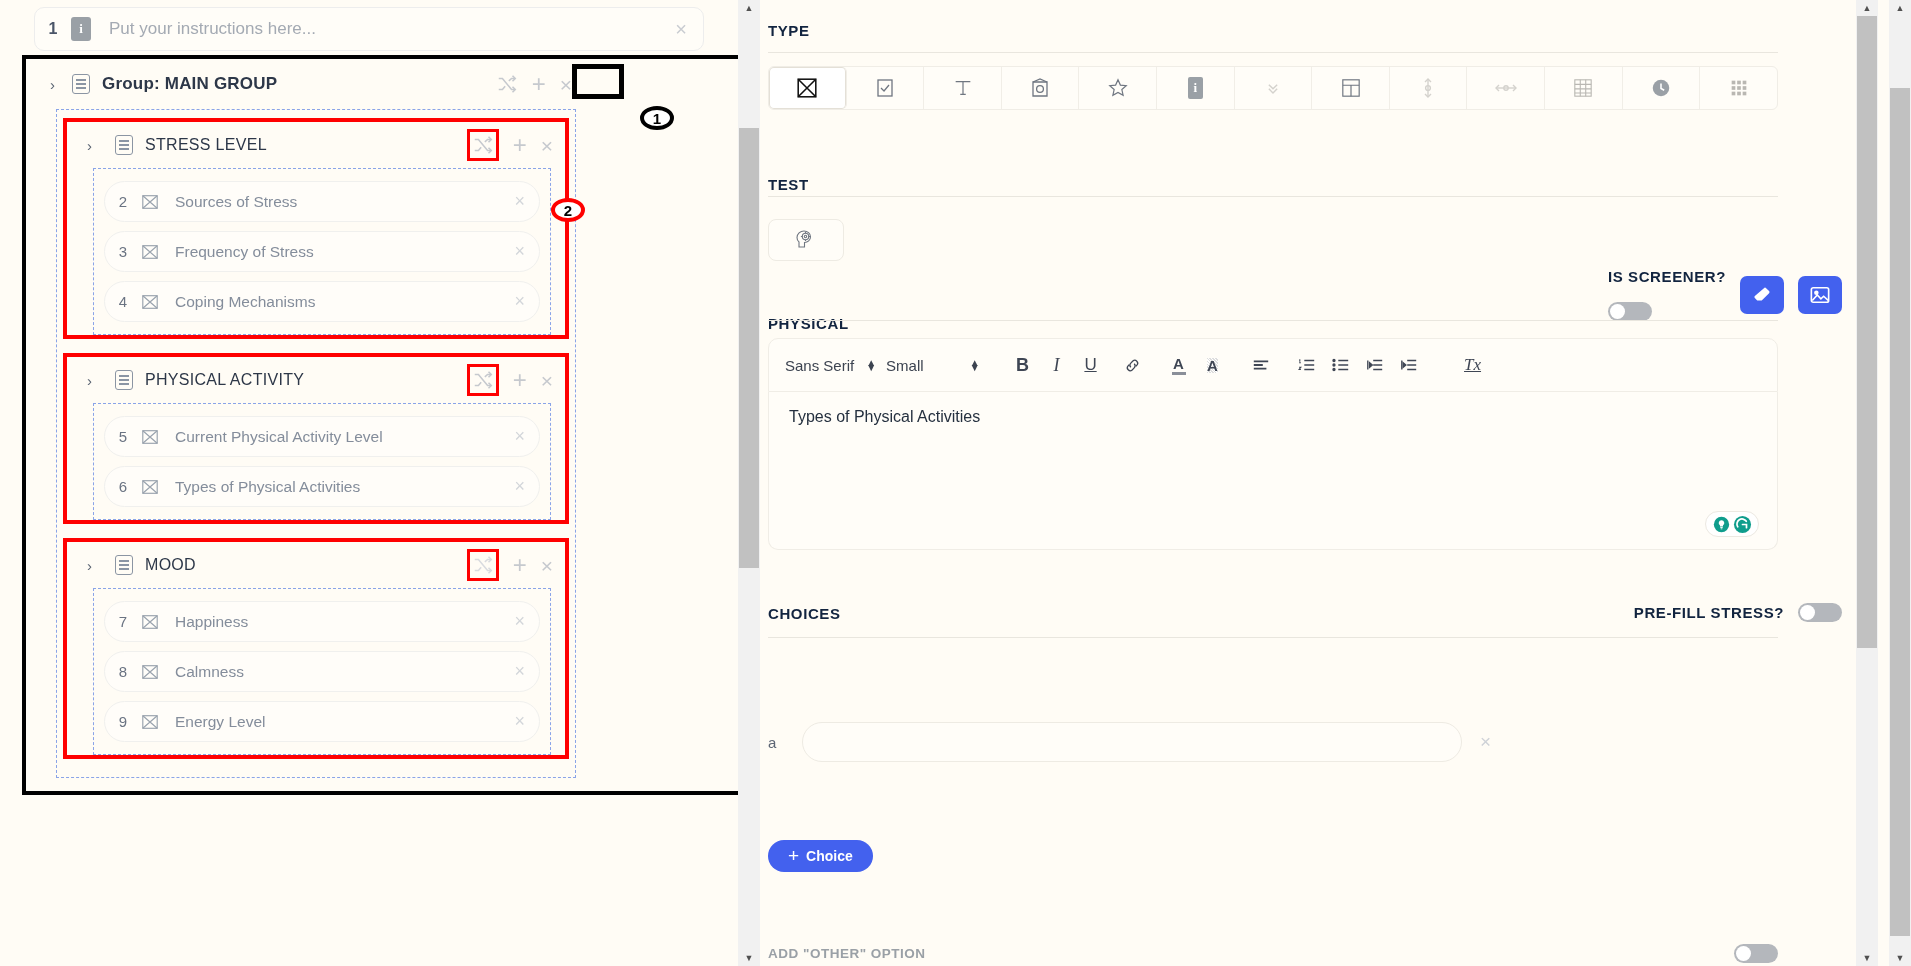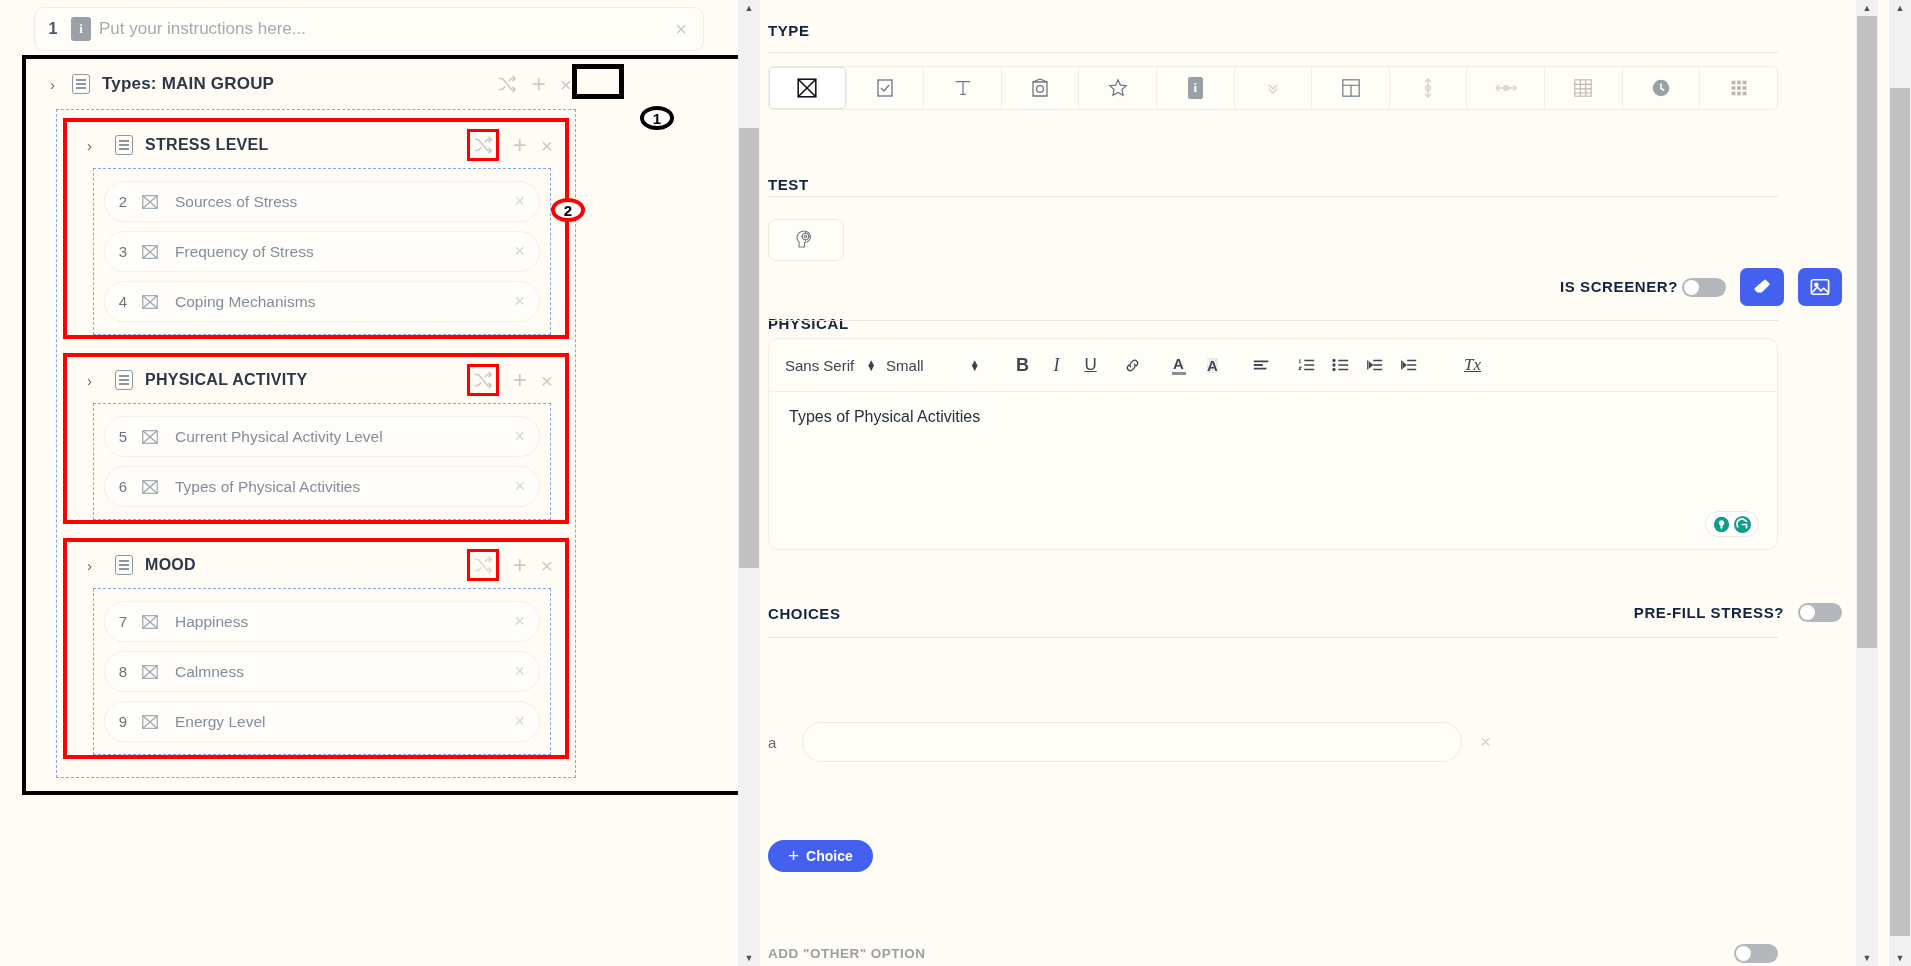--- a/index.html
+++ b/index.html
@@ -25,21 +25,21 @@
     background: #fffdf8;
     display: flex; align-items: center;
   }
   .instr-num { width: 36px; text-align: center; font-size: 16px; font-weight: bold; color: #4a5568; }
   .info-badge {
     width: 20px; height: 24px; background: #9aa0a6; border-radius: 3px;
     color: #fff; font-size: 13px; font-weight: bold;
     display:flex; align-items:center; justify-content:center;
     font-family: "Liberation Serif", serif;
   }
-  .instr-text { margin-left: 8px; font-size: 17px; color: #a4aab3; }
+  .instr-text { margin-left: 18px; font-size: 17px; color: #a4aab3; }
   .instr-x { position: absolute; right: 16px; font-size: 20px; color: #c9ccd1; }
 
   
   .group-card {
     position: absolute; left: 22px; top: 55px;
     width: 1123px; height: 740px;
     border: 4px solid #000;
     background: #fffcf5;
     overflow: hidden;
   }
@@ -70,21 +70,21 @@
     padding: 12px 10px 12px 10px;
   }
   
   .section {
     position: relative;
     margin: 0 0 10px 0;
     background: #fffcf5;
   }
   .section.hl { outline: 4px solid #f00; outline-offset: 0px; }
   .sec-head { height: 46px; display: flex; align-items: center; padding-left: 48px; }
-  .sec-title { font-size: 16px; font-weight: bold; color: #2d3748; letter-spacing: .3px; }
+  .sec-title { font-size: 16px; font-weight: normal; color: #2d3748; letter-spacing: .3px; }
   .sec-actions { margin-left: auto; display: flex; align-items: center; gap: 14px; padding-right: 12px; }
   .shuffle-box-red { border: 3px solid #f00; padding: 2px; line-height: 0; }
   .sec-body { border: 1.3px dashed #8aa4e8; margin: 0 14px 8px 26px; padding: 12px 10px; }
 
   .q-row {
     height: 41px; display: flex; align-items: center;
     border: 1px solid #f0f0ee; border-radius: 21px;
     background: #fffdf9; margin-bottom: 9px; padding: 0 14px 0 0;
   }
   .q-num { width: 36px; text-align: center; font-size: 15px; color: #6a7382; }
@@ -220,21 +220,21 @@
     <div class="group-card">
       <div class="group-inner">
 
         <div class="group-head">
           <span class="caret">›</span>
           <span class="doc-icon">
               <i></i>
               <i></i>
               <i></i>
             </span>
-          <span class="group-title">Types: MAIN GROUP</span>
+          <span class="group-title">Group: MAIN GROUP</span>
           <span class="head-actions">
             <span>
               <svg class="ic-shuffle" viewBox="0 0 24 24" fill="none" stroke="#c6c9ce" stroke-width="1.7">
                 <path d="M3 6h4l10 12h4"></path>
                   <path d="M3 18h4l3-3.6"></path>
                   <path d="M14 8.6L17 6h4"></path>
                 <path d="M18 3l3 3-3 3" fill="none"></path>
                   <path d="M18 15l3 3-3 3" fill="none"></path>
               </svg>
             </span>
@@ -512,21 +512,21 @@
       <svg width="26" height="26" viewBox="0 0 26 26" fill="none" stroke="#6f7680" stroke-width="1.1">
         <path d="M6 20v-5c-1.5-1-2-2.6-2-4.4C4 6.6 7.2 4 11 4c3.6 0 6.5 2.5 6.5 5.8 0 3.5-2.8 5.7-6 5.7v4.5z"></path>
         <circle cx="12.5" cy="9.5" r="3.2"></circle>
           <circle cx="12.5" cy="9.5" r="1.2"></circle>
         <path d="M12.5 6.3v-1.4M12.5 12.7v1.4M9.3 9.5H7.9M15.7 9.5h1.4"></path>
       </svg>
     </div>
 
     <div style="position:absolute;left:8px;top:315px" class="sec-label">PHYSICAL</div>
     <div class="screener-wrap">
-      <div style="display:flex;flex-direction:row;align-items:flex-start;gap:4px">
+      <div style="display:flex;flex-direction:column;align-items:flex-start;gap:17px">
         <span class="sec-label">IS SCREENER?</span>
         <span class="toggle">
             <span class="knob"></span>
           </span>
       </div>
       <div class="blue-btn">
         <svg width="22" height="22" viewBox="0 0 24 24" fill="#fff">
             <path d="M16.5 4.5l3.2 3.2a1.6 1.6 0 010 2.3l-8 8H6.8l-2.6-2.6a1.6 1.6 0 010-2.3l9.9-8.6a1.6 1.6 0 012.4 0z"></path>
           </svg>
       </div>

